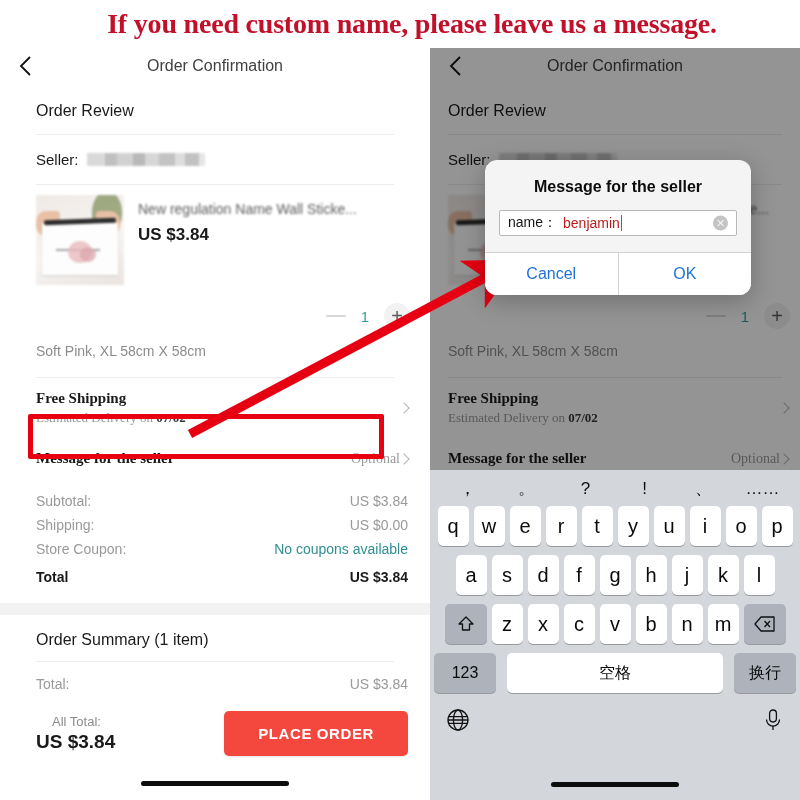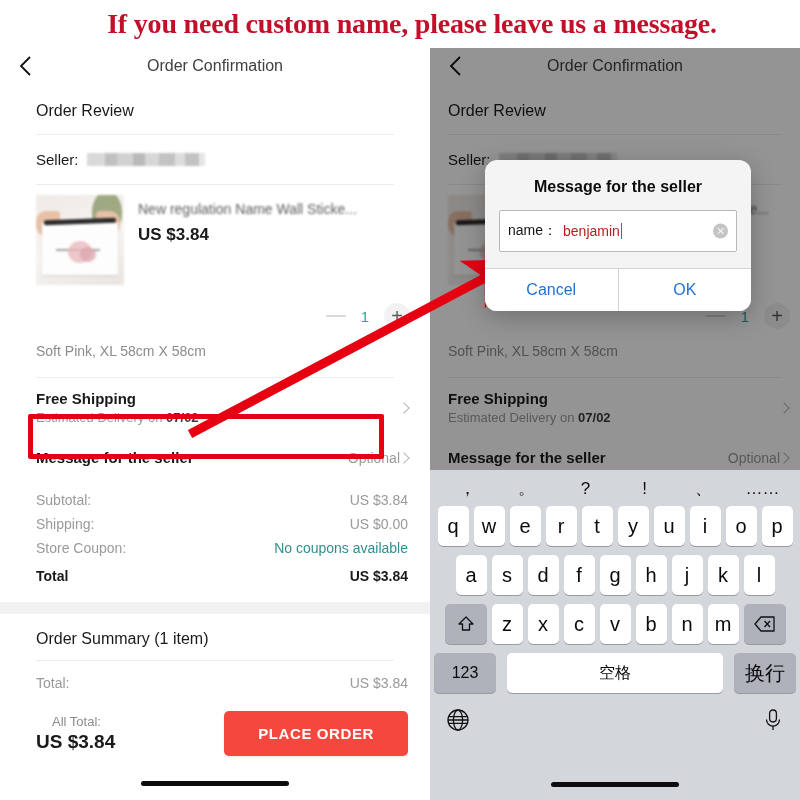--- a/index.html
+++ b/index.html
@@ -123,21 +123,21 @@
     color:#5a5a5a; font-size:20px; line-height:1;
   }
   .variant {
     font-size:14px; color:#8c8c8c; padding: 14px 0 18px 36px;
   }
   .panel-right .variant { padding-left:18px; }
 
   
   .row {
     display:flex; align-items:center; justify-content:space-between;
-    padding: 12px 22px 12px 36px; position:relative;
+    padding: 12px 22px 12px 36px; position:relative;font-family:Liberation Serif, serif;
   }
   .panel-right .row { padding-left:18px; padding-right:12px; }
   .row-main { font-size:15px; font-weight:bold; color:#1a1a1a; }
   .row-sub { font-size:13px; color:#9a9a9a; margin-top:3px; }
   .row-sub b { color:#3a3a3a; }
   .row-right { display:flex; align-items:center; gap:0; color:#9a9a9a; font-size:14px; }
   .chev {
     width:8px; height:8px; border-right:1.6px solid #b5b5b5;
     border-top:1.6px solid #b5b5b5; transform:rotate(45deg);
   }
@@ -196,21 +196,21 @@
     background:#f4f4f4; border-radius:12px; z-index:50;
     box-shadow:0 6px 24px rgba(0,0,0,.25); overflow:hidden;
   }
   .modal-title {
     text-align:center; font-size:16px; font-weight:bold; color:#0c0c0c;
     padding: 18px 12px 14px;
   }
   .modal-input-wrap { padding: 0 14px 16px; }
   .modal-input {
     background:#ffffff; border:1px solid #b9b9b9; border-radius:2px;
-    height:42px; display:flex; align-items:center; padding: 0 8px;
+    height:26px; display:flex; align-items:center; padding: 0 8px;
     position:relative;
   }
   .mi-label { font-size:14px; color:#161616; }
   .mi-value { font-size:14px; color:#b91c1c; margin-left:6px; }
   .caret { width:1.5px; height:16px; background:#2f6fd0; margin-left:1px; }
   .clear-icon {
     position:absolute; right:8px; top:50%; transform:translateY(-50%);
     width:15px; height:15px; border-radius:50%; background:#c4c4c4;
     color:#f4f4f4; font-size:11px; line-height:15px; text-align:center;
   }
@@ -242,21 +242,21 @@
   .key {
     background:#ffffff; border-radius:5px;
     width:31px; height:40px;
     display:flex; align-items:center; justify-content:center;
     font-size:20px; color:#0b0b0b;
     box-shadow: 0 1px 0 rgba(0,0,0,.28);
   }
   .key.wide { width:42px; background:#adb2bb; }
   .key.num { width:62px; height:40px; font-size:16px; background:#adb2bb; }
   .key.space { flex:1; height:40px; font-size:16px; background:#ffffff; margin:0 6px; }
-  .key.ret { width:62px; height:40px; font-size:20px; background:#adb2bb; }
+  .key.ret { width:62px; height:40px; font-size:16px; background:#adb2bb; }
   .kb-bottom {
     flex:1; display:flex; align-items:flex-start; justify-content:space-between;
     padding: 6px 16px 0;
   }
   .kb-bottom svg { display:block; }
 
   .right-home {
     position:absolute; left:50%; transform:translateX(-50%);
     bottom:13px; width:128px; height:5px; border-radius:3px;
     background:#0d0d0d; z-index:30;

